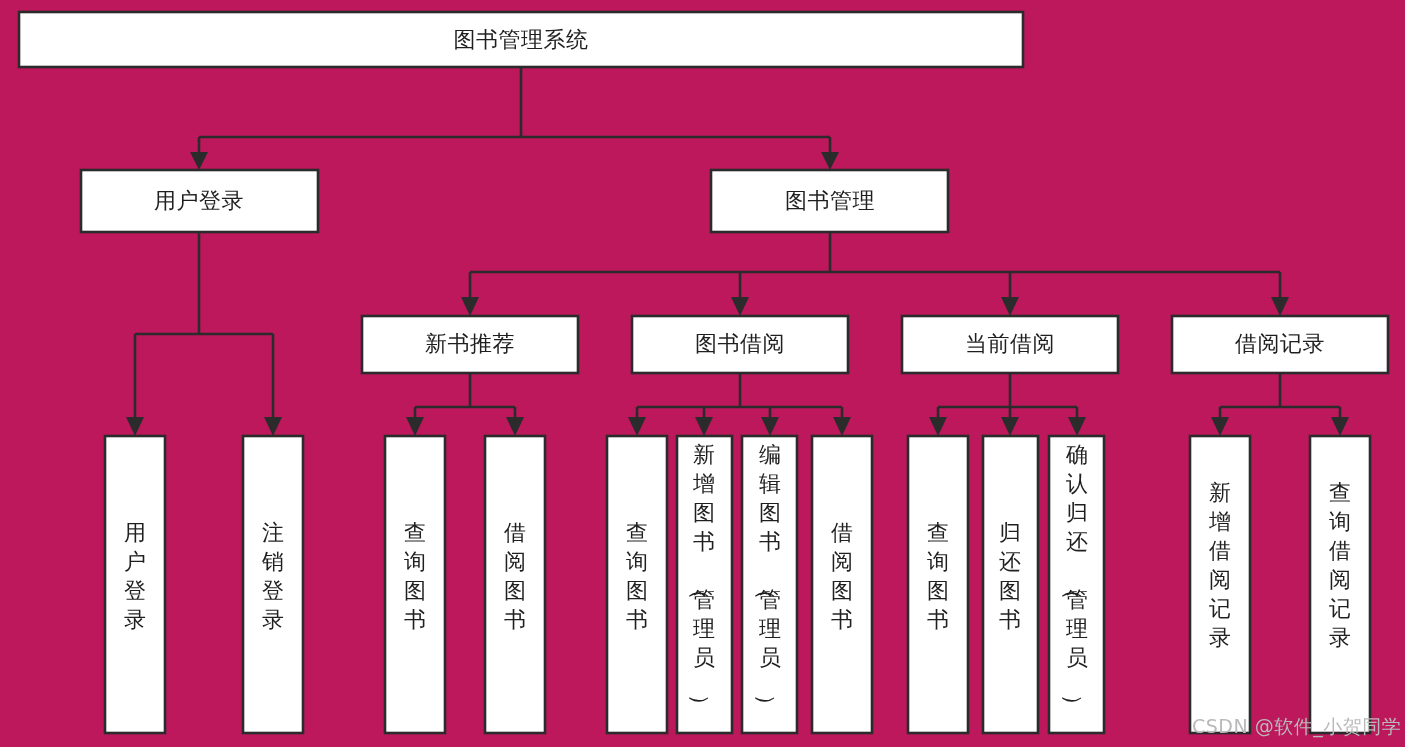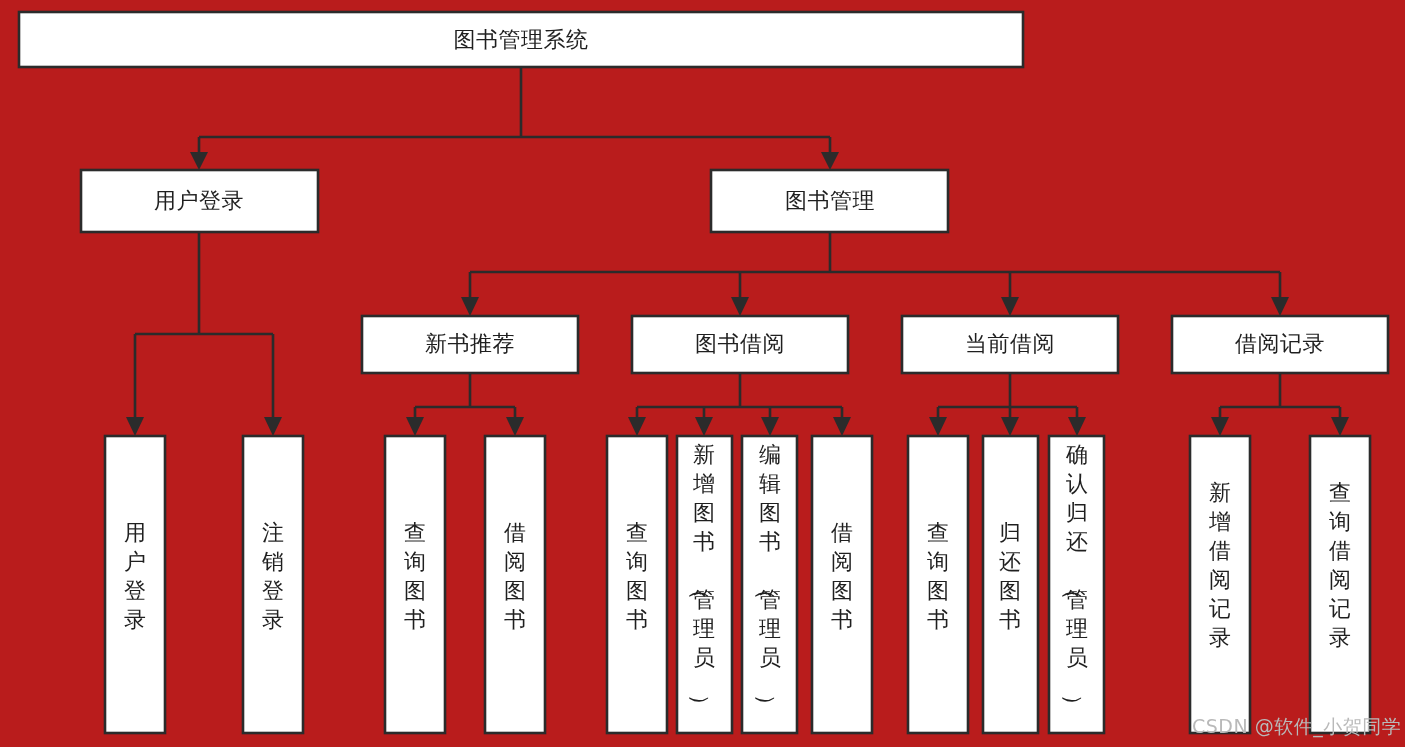--- a/index.html
+++ b/index.html
@@ -11,21 +11,21 @@
   body {
     width: 1405px;
     height: 747px;
     font-family: "DejaVu Sans", "Liberation Sans", sans-serif;
     overflow: hidden;
   }
   #diagram-root {
     position: relative;
     width: 1405px;
     height: 747px;
-    background: #b91c1c;
+    background: #be185d;
   }
   svg#diagram-svg {
     position: absolute;
     top: 0;
     left: 0;
     width: 1405px;
     height: 747px;
     display: block;
   }
   .node-box {

